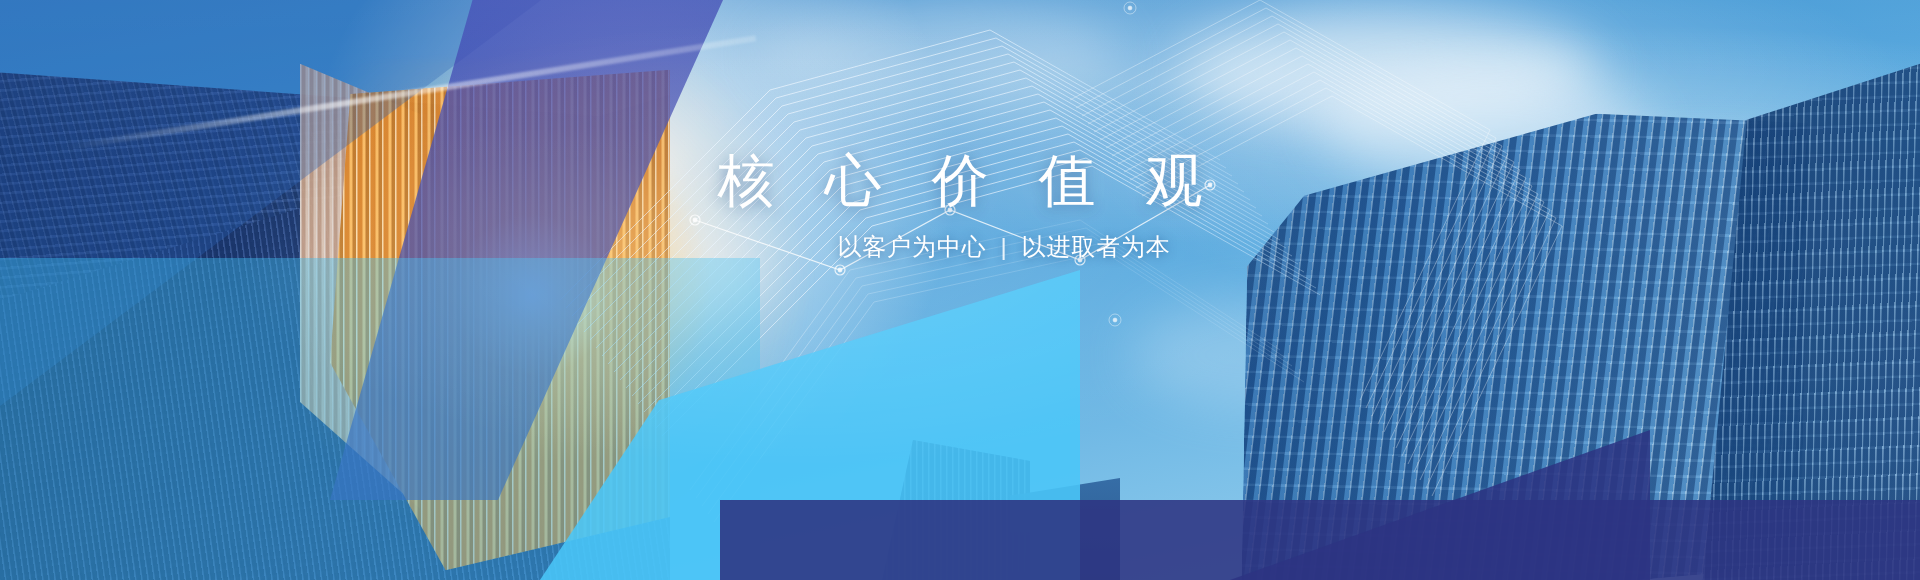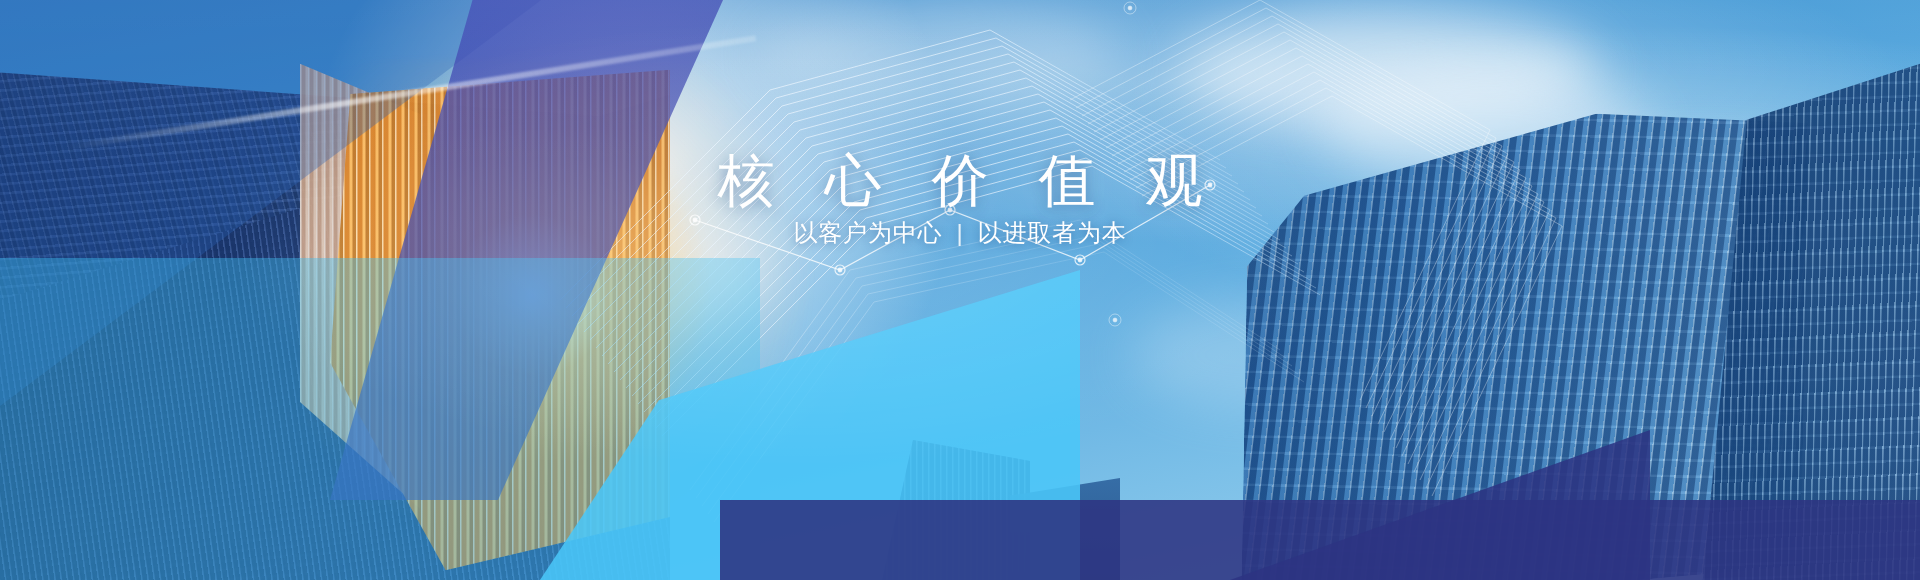--- a/index.html
+++ b/index.html
@@ -177,21 +177,21 @@
     letter-spacing:.30em;text-indent:.30em;
     white-space:nowrap;
     text-shadow:0 2px 14px rgba(18,60,120,.45), 0 0 30px rgba(255,255,255,.25);
   }
   .sub{
     position:absolute;left:50%;transform:translateX(-50%);
     color:#ffffff;font-size:24px;line-height:1;font-weight:400;
     letter-spacing:.035em;white-space:nowrap;
     text-shadow:0 1px 8px rgba(20,60,120,.5);
   }
-  .sub1{top:221px;}
+  .sub1{top:235px;margin-left:44px;}
   .sub2{top:269px;}
   .sub .divider{display:inline-block;padding:0 14px;opacity:.85;font-weight:300;}
 
   
   .haze{
     background:
       radial-gradient(ellipse 42% 55% at 41% 42%, rgba(255,255,255,.18) 0%, rgba(255,255,255,0) 70%),
       linear-gradient(180deg, rgba(255,255,255,.03) 0%, rgba(255,255,255,0) 30%);
   }
 </style>

